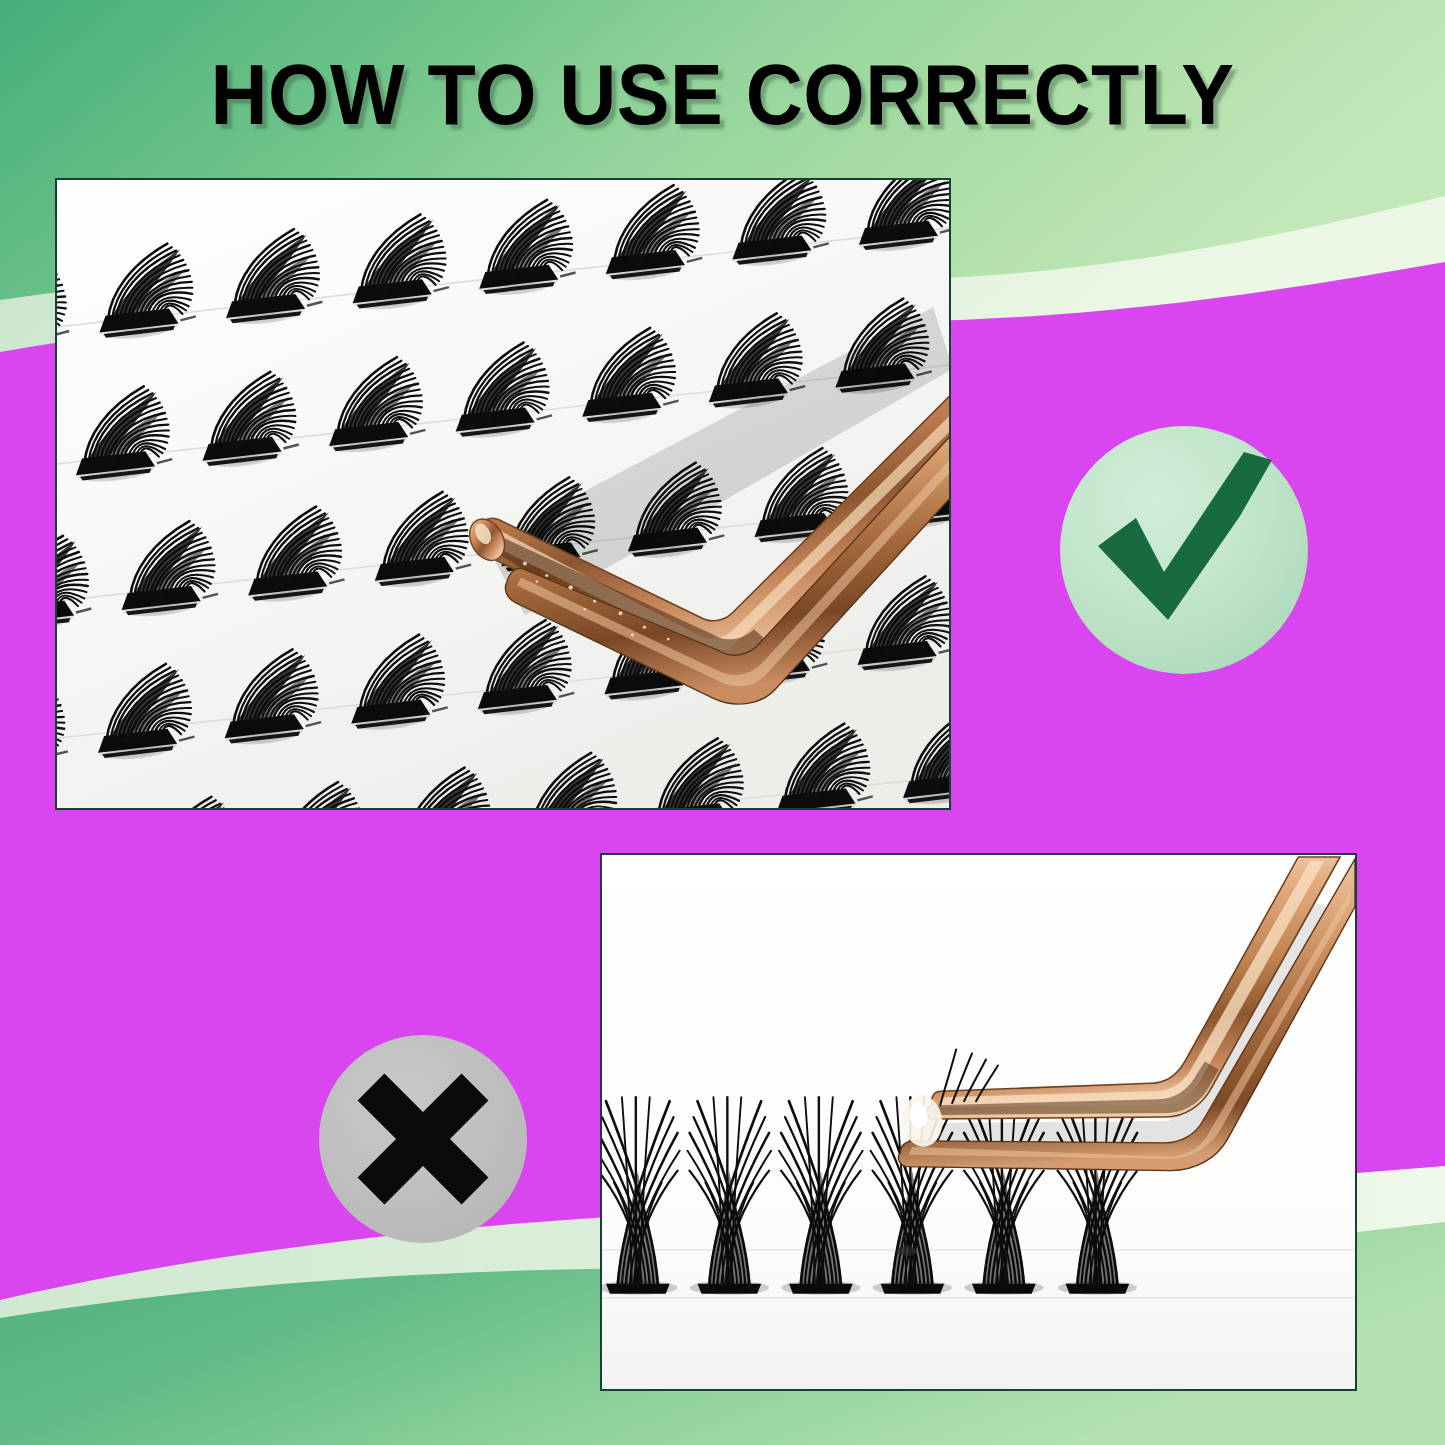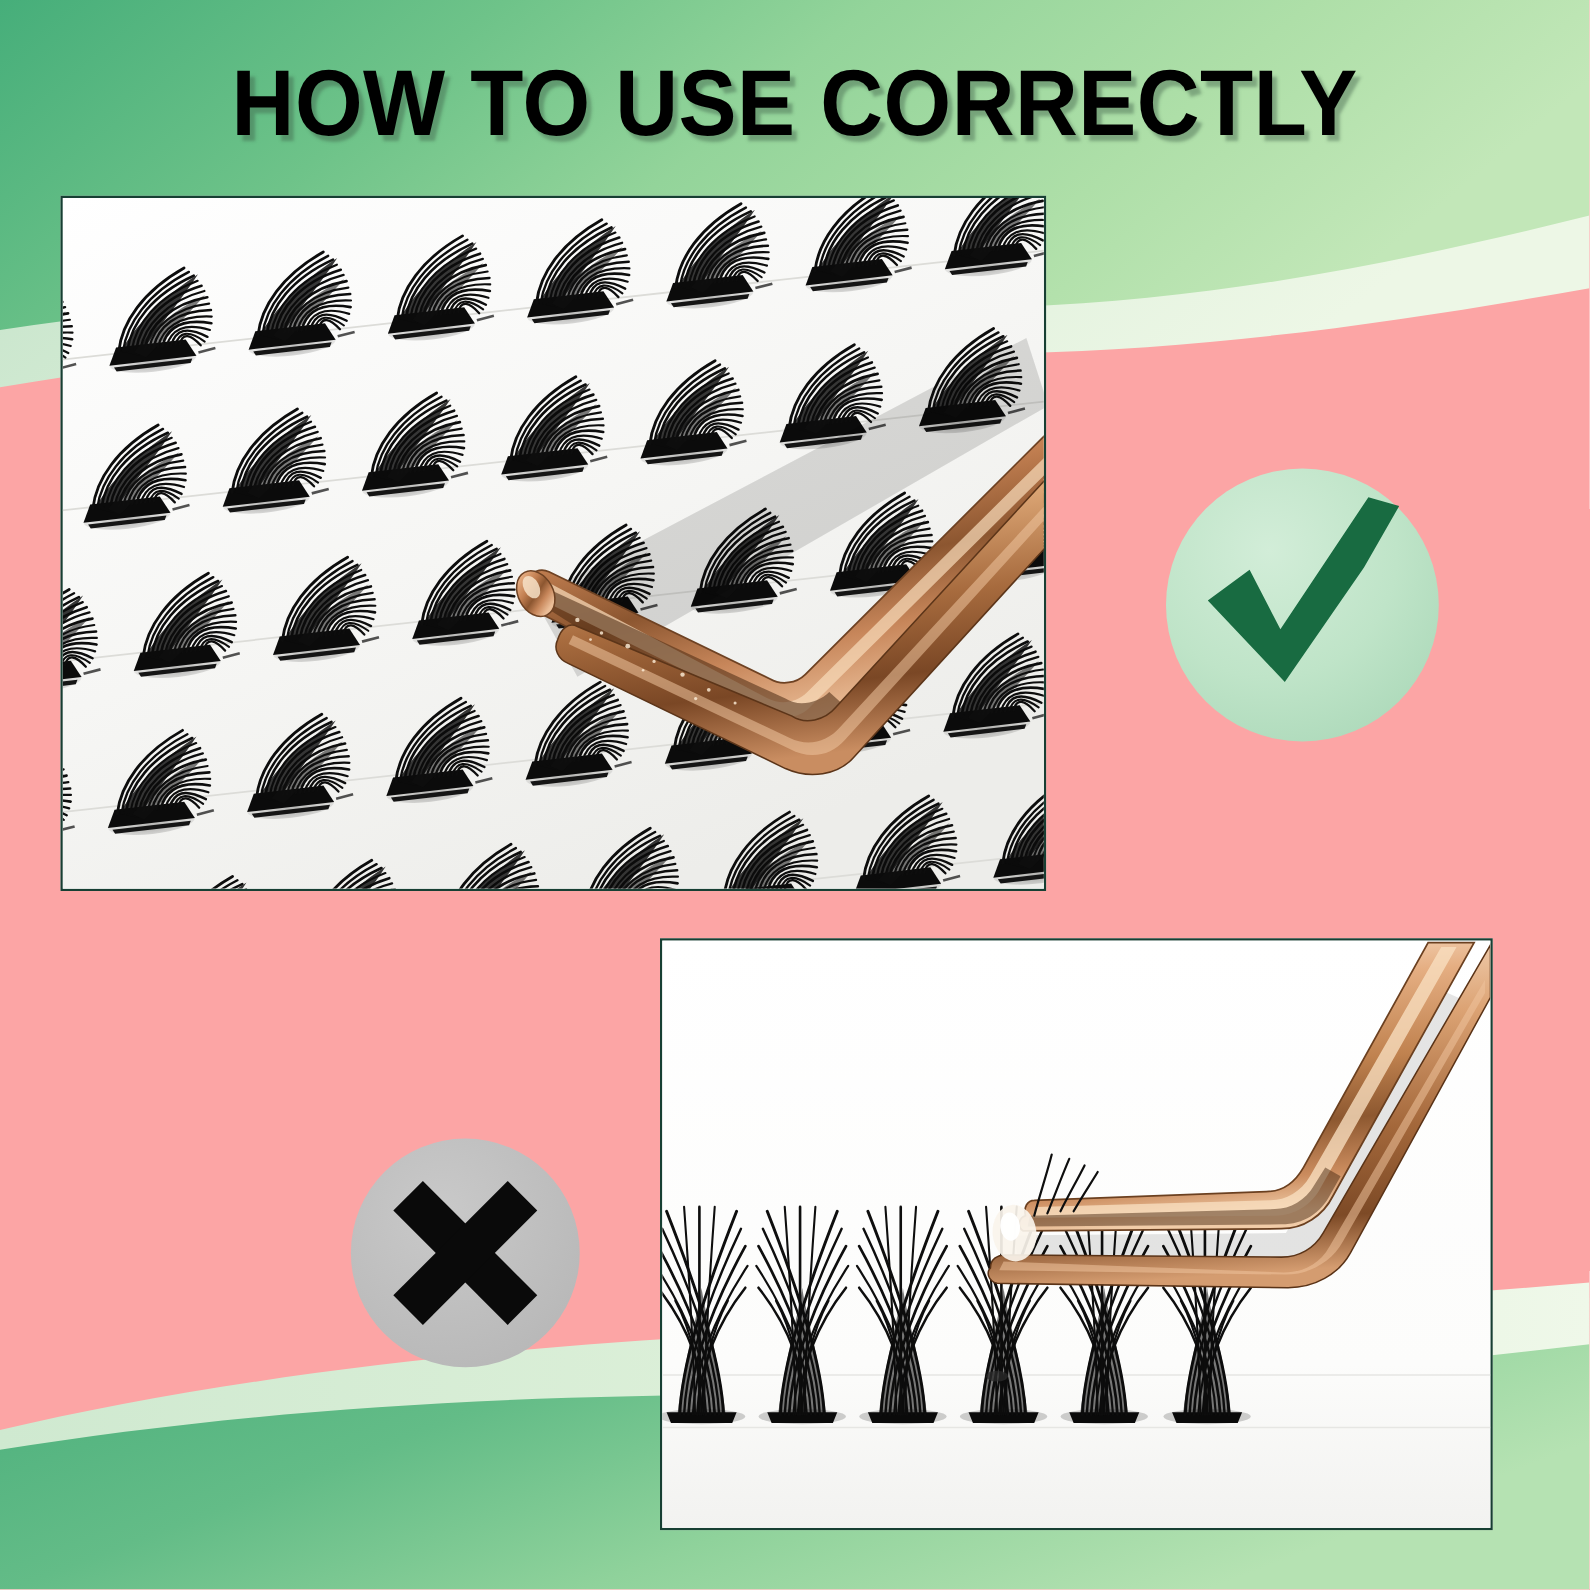--- a/index.html
+++ b/index.html
@@ -4,21 +4,21 @@
 <title>How To Use Correctly</title>
 <style>
   html,body{margin:0;padding:0;}
   body{
     width:1445px;height:1445px;
     font-family:"Liberation Sans","DejaVu Sans",sans-serif;
     background:#ffffff;
     overflow:hidden;
     position:relative;
   }
-  #stage{position:relative;width:1445px;height:1445px;background:#fca5a5;overflow:hidden;}
+  #stage{position:relative;width:1445px;height:1445px;background:#d946ef;overflow:hidden;}
 
   
   .bg-layer{position:absolute;left:0;top:0;width:1445px;height:1445px;pointer-events:none;}
 
   
   .title{
     position:absolute;
     left:0;top:46px;width:1445px;
     text-align:center;
     font-family:"Liberation Sans","DejaVu Sans",sans-serif;

